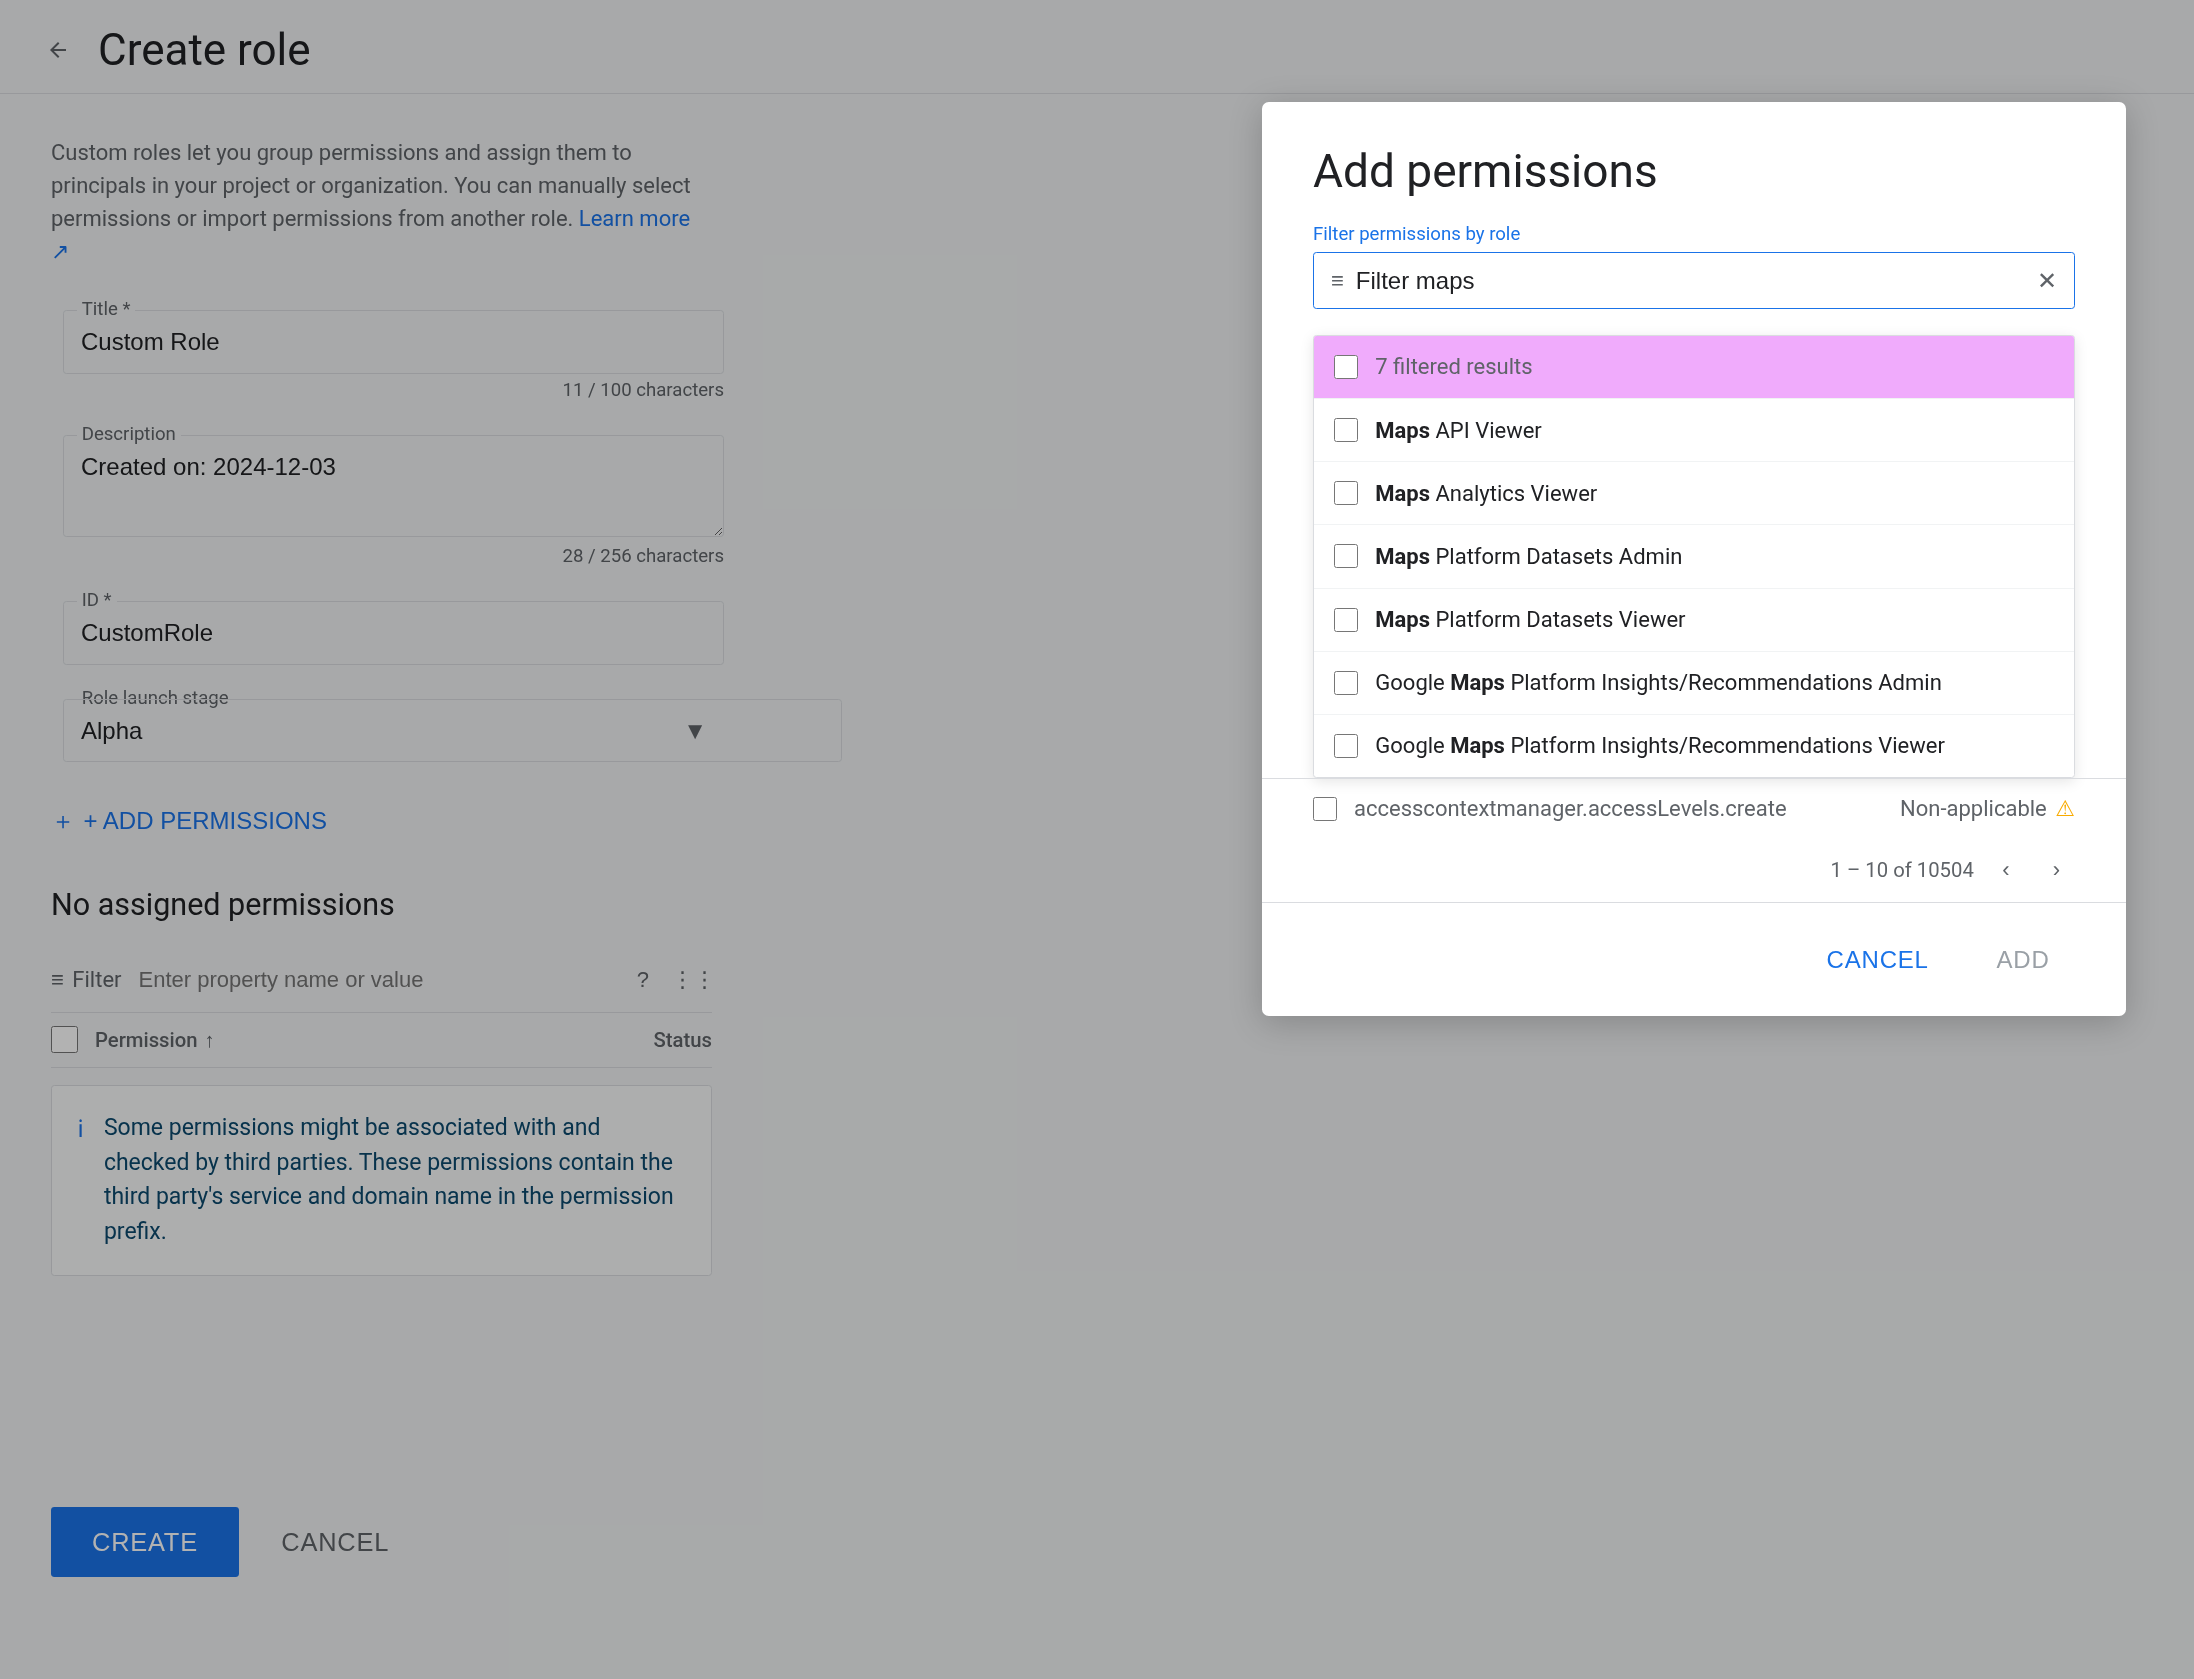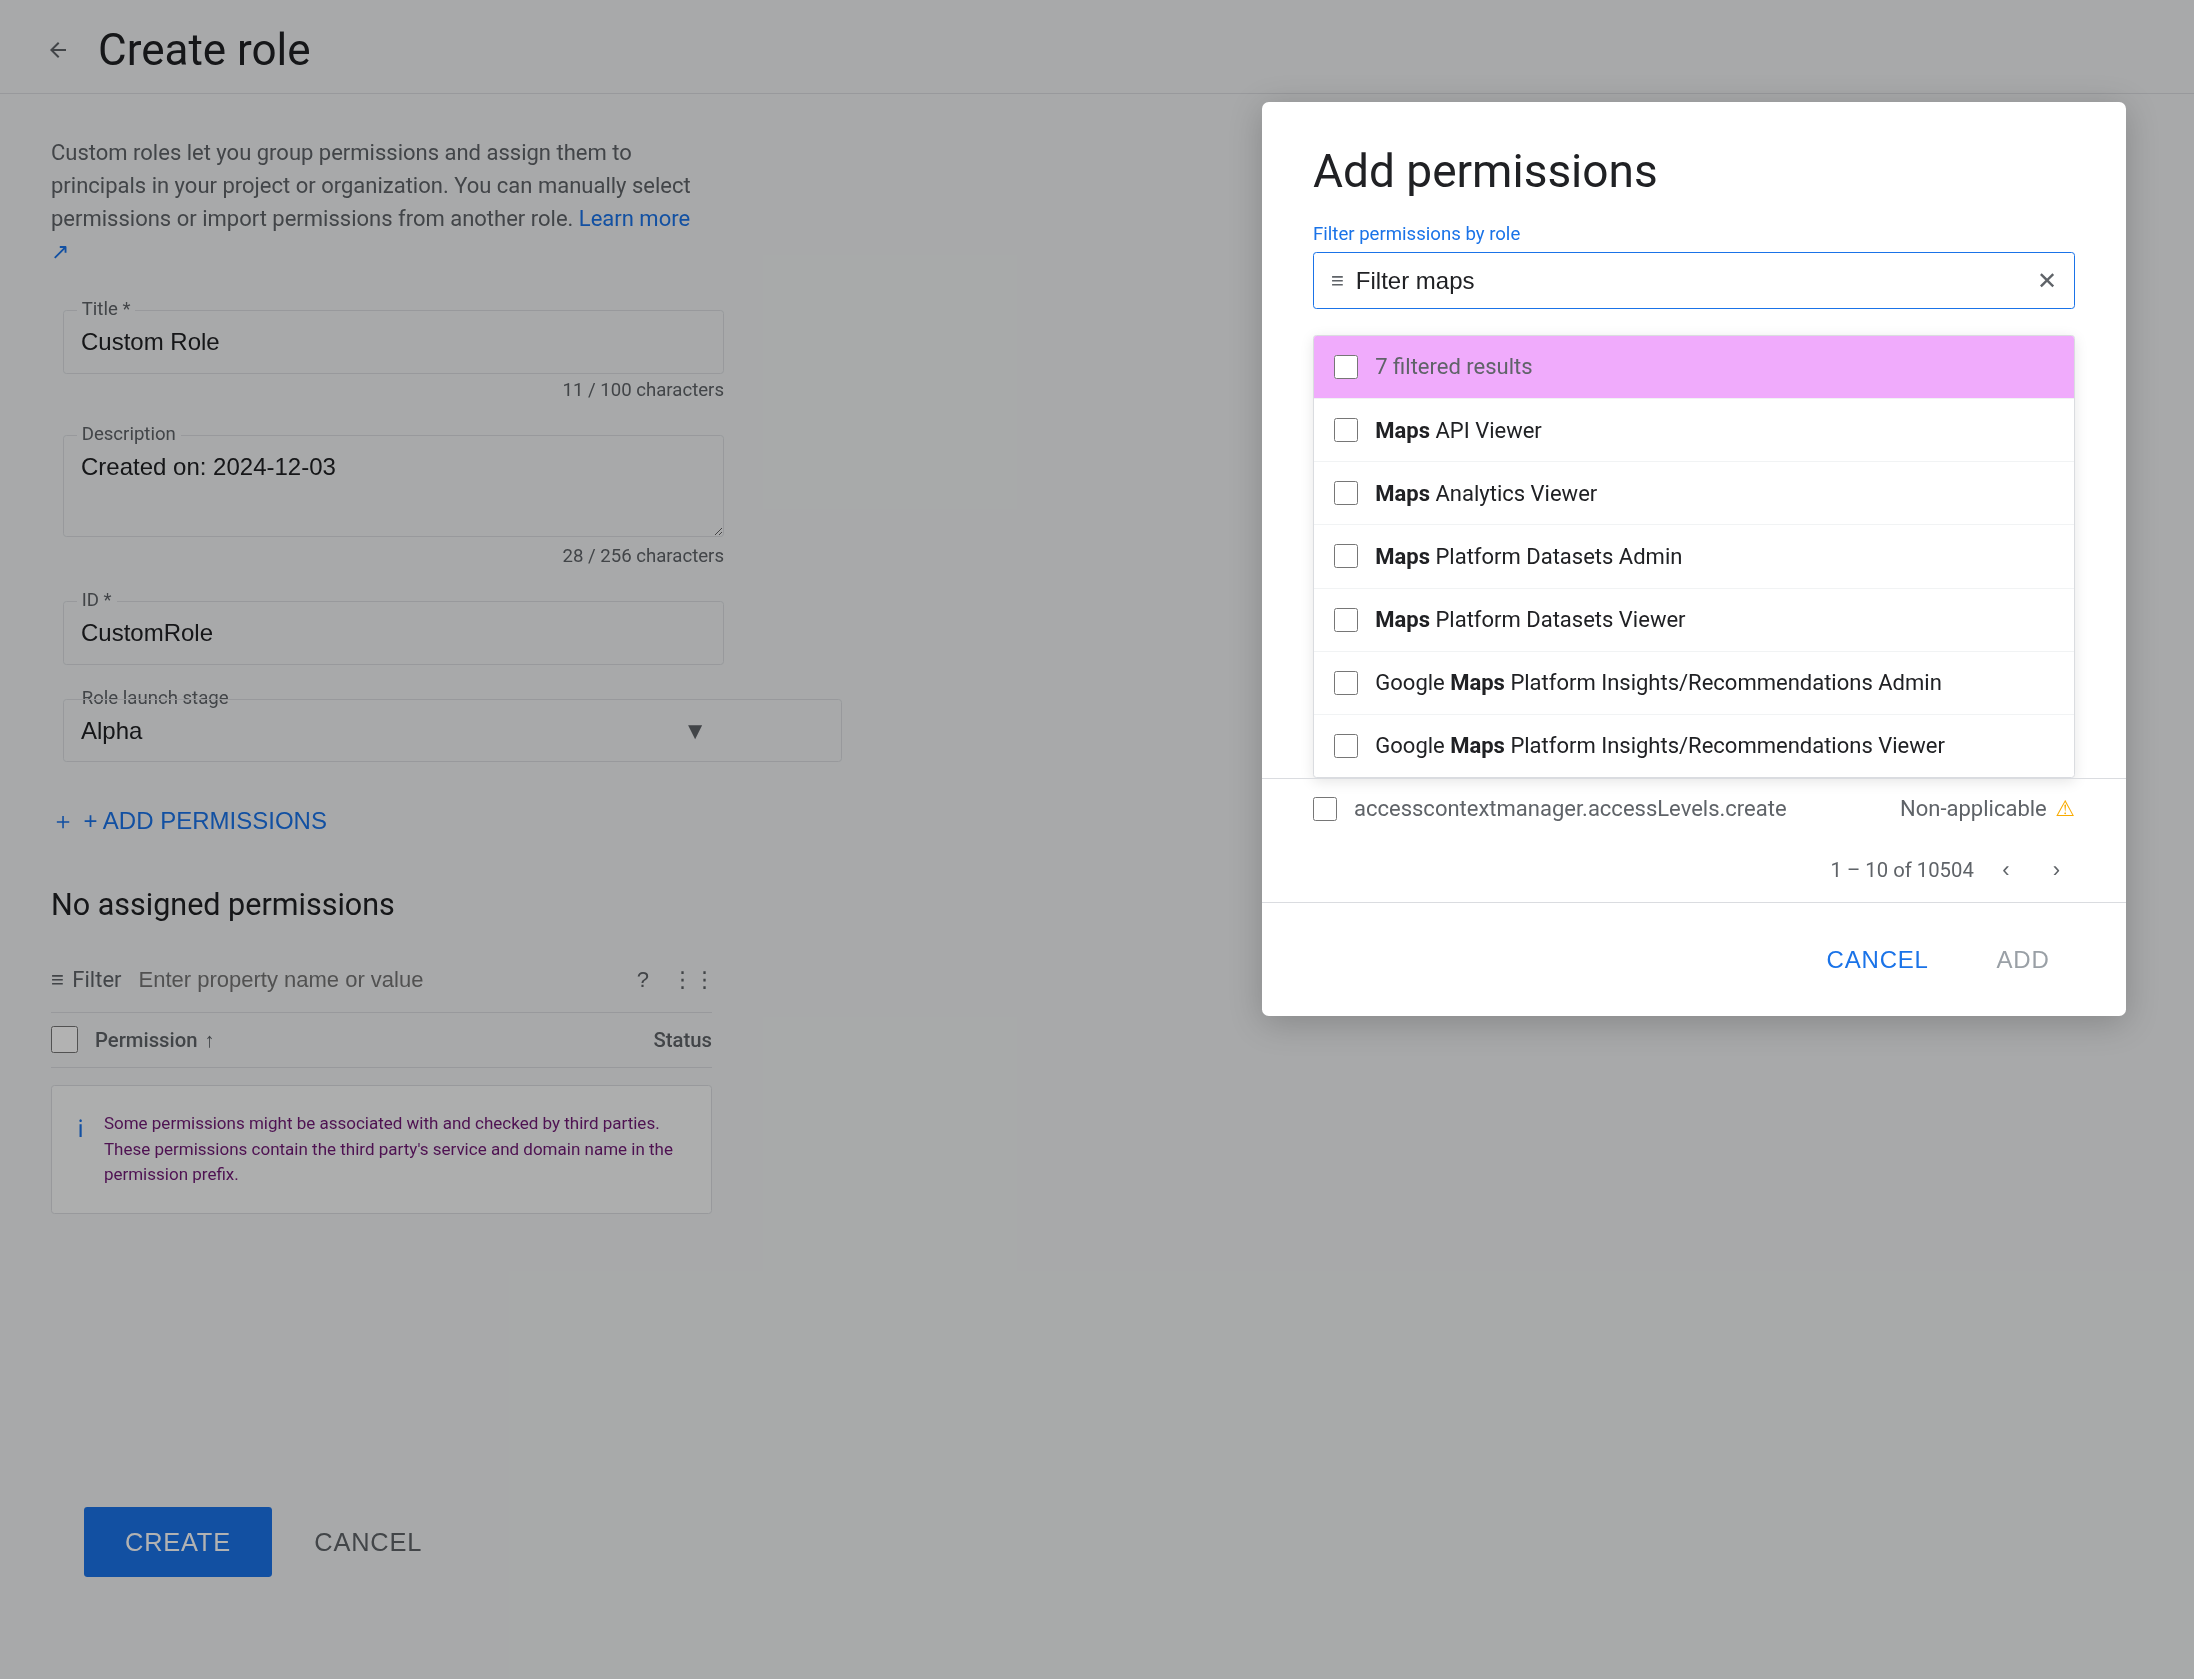--- a/index.html
+++ b/index.html
@@ -263,34 +263,33 @@
       width: 661px;
     }
 
     .info-icon {
       color: #1a73e8;
       font-size: 24px;
       flex-shrink: 0;
     }
 
     .info-text {
-      font-size: 17px;
-      color: #701a75;
+      font-size: 23px;
+      color: #0c4a6e;
       line-height: 1.5;
     }
 
     
     .bottom-buttons {
       position: absolute;
       bottom: 102px;
       left: 51px;
       display: flex;
       gap: 17px;
       align-items: center;
-      margin-left: 33px;
     }
 
     .create-btn {
       background: #1a73e8;
       color: white;
       border: none;
       border-radius: 3.4px;
       padding: 20.3px 41px;
       font-size: 25.4px;
       font-weight: 500;

